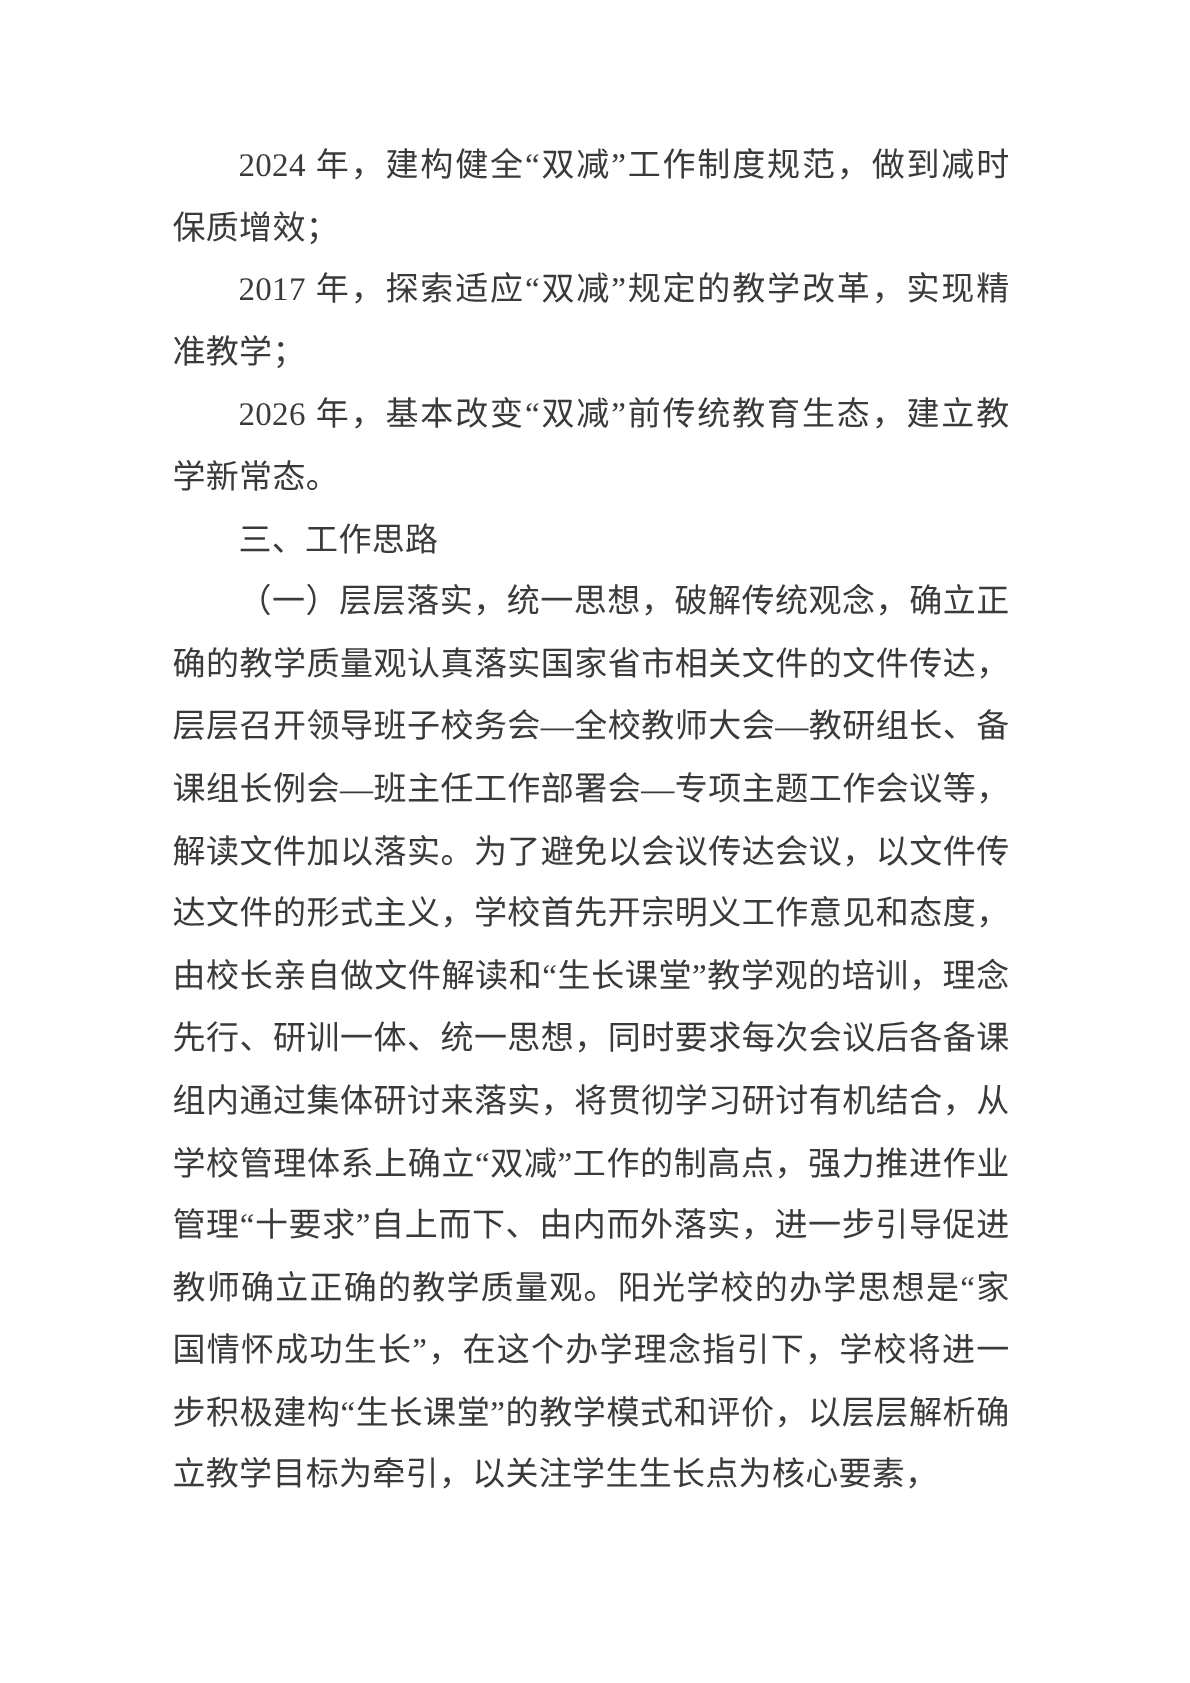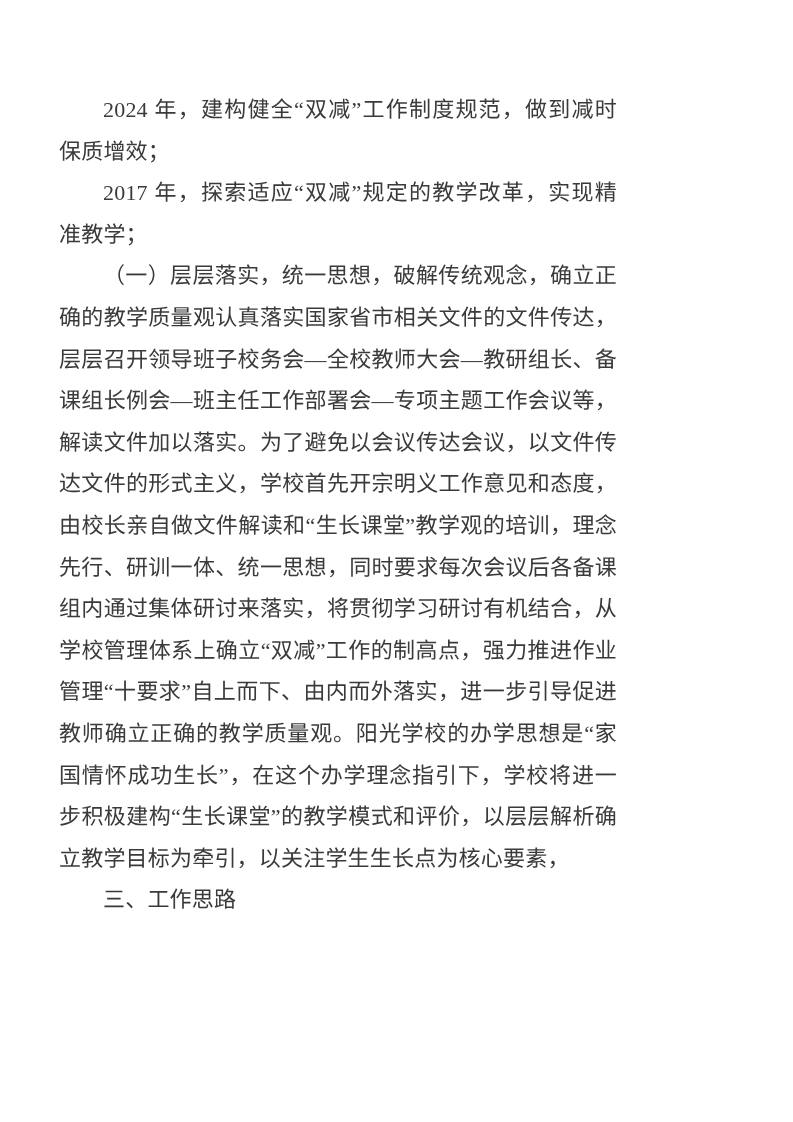--- a/index.html
+++ b/index.html
@@ -11,21 +11,21 @@
     height: 1122px;
     background: var(--page-bg, #ffffff);
     overflow: hidden;
   }
   .page {
     position: relative;
     box-sizing: border-box;
     width: 683px;
     height: 1122px;
     background: var(--page-bg, #ffffff);
-    padding: 89px 120px 0 59px;
+    padding: 89px 120px 0 115px;
   }
   .doc-body {
     width: 558px;
   }
   .para {
     font-family: "Liberation Serif", "DejaVu Serif", serif;
     font-size: 22px;
     line-height: 41.6px;
     color: var(--text-color, #3a3a3a);
     text-align: justify;
@@ -39,16 +39,17 @@
     font-weight: normal; 
   }
 </style>
 </head>
 <body>
 
 <div class="page">
   <div class="doc-body">
     <p class="para">2024 年，建构健全“双减”工作制度规范，做到减时保质增效；</p>
     <p class="para">2017 年，探索适应“双减”规定的教学改革，实现精准教学；</p>
+    <p class="para">2026 年，基本改变“双减”前传统教育生态，建立教学新常态。</p>
+    <p class="para section-heading">三、工作思路</p>
     <p class="para">（一）层层落实，统一思想，破解传统观念，确立正确的教学质量观认真落实国家省市相关文件的文件传达，层层召开领导班子校务会—全校教师大会—教研组长、备课组长例会—班主任工作部署会—专项主题工作会议等，解读文件加以落实。为了避免以会议传达会议，以文件传达文件的形式主义，学校首先开宗明义工作意见和态度，由校长亲自做文件解读和“生长课堂”教学观的培训，理念先行、研训一体、统一思想，同时要求每次会议后各备课组内通过集体研讨来落实，将贯彻学习研讨有机结合，从学校管理体系上确立“双减”工作的制高点，强力推进作业管理“十要求”自上而下、由内而外落实，进一步引导促进教师确立正确的教学质量观。阳光学校的办学思想是“家国情怀成功生长”，在这个办学理念指引下，学校将进一步积极建构“生长课堂”的教学模式和评价，以层层解析确立教学目标为牵引，以关注学生生长点为核心要素，</p>
-    <p class="para section-heading">三、工作思路</p>
   </div>
 </div>
 
 </body></html>

